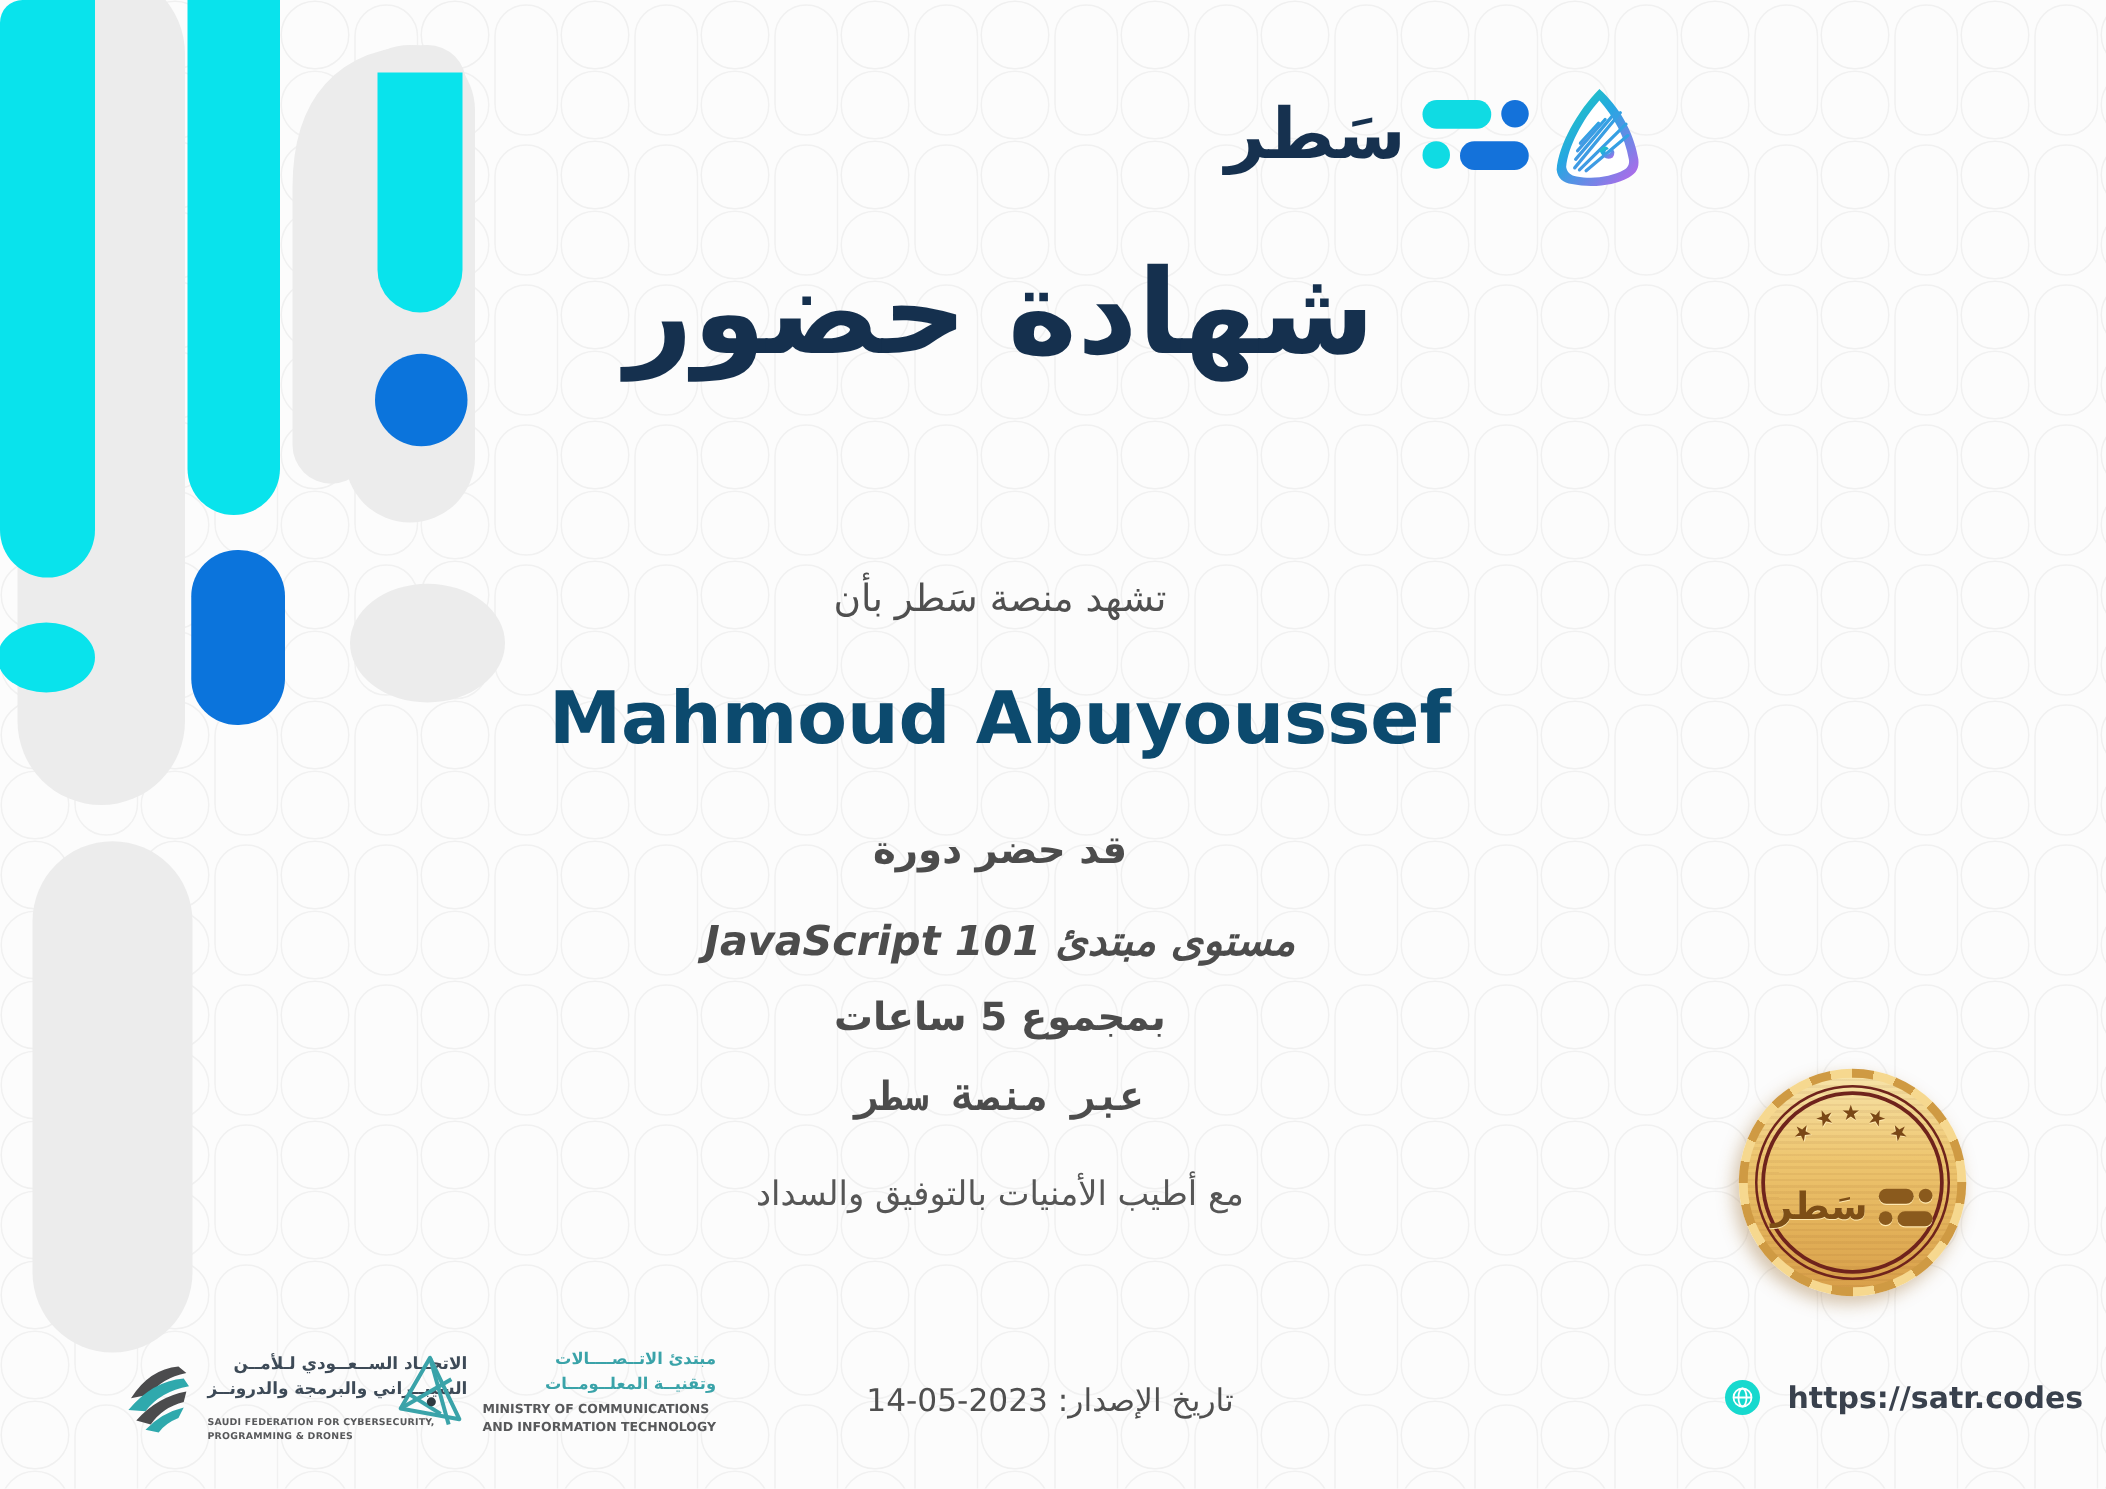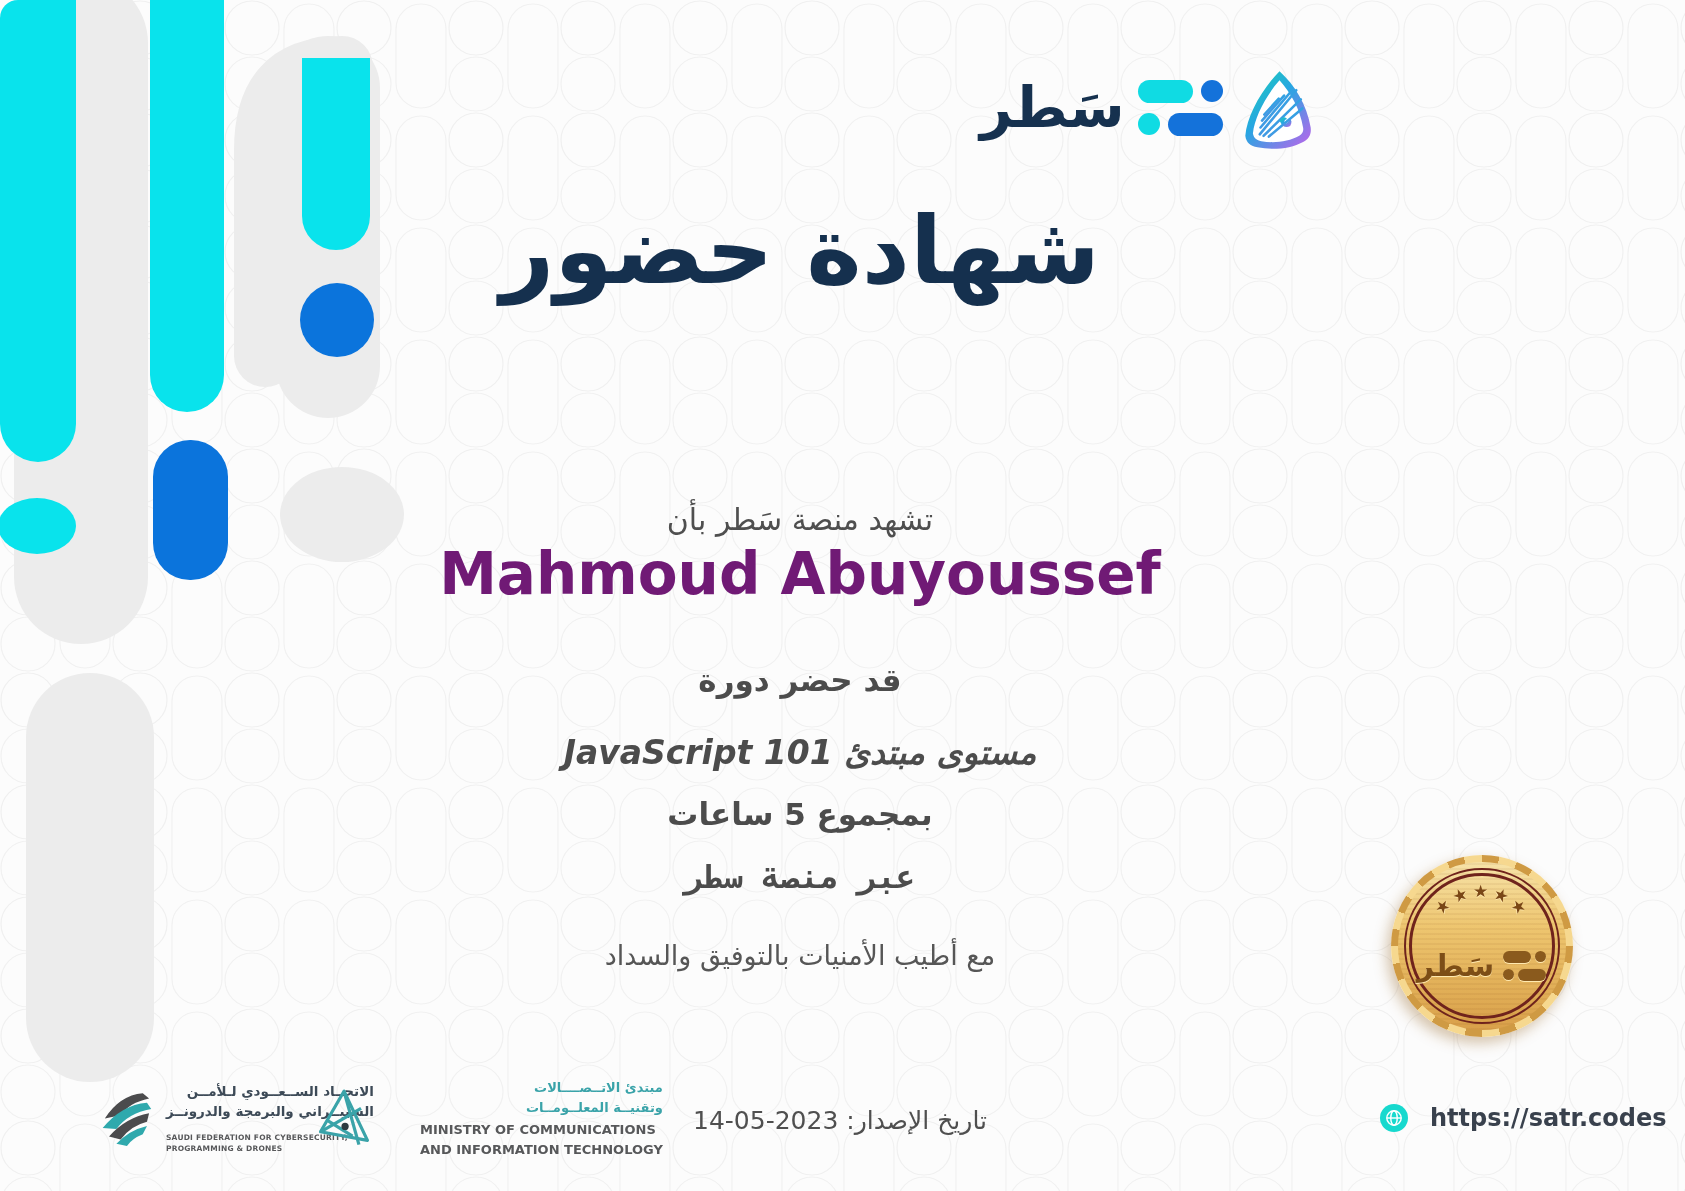--- a/index.html
+++ b/index.html
@@ -41,22 +41,22 @@
   .satr-icon .row2 { justify-content:flex-start; }
 
   .tuwaiq-logo { position:absolute; left:1240px; top:68px; display:flex; align-items:center; gap:12px; z-index:3; }
   .tuwaiq-text { width:258px; text-align:center; }
   .tuwaiq-ar { font-size:31px; font-weight:700; color:#4a4d52; line-height:1.2; }
   .tuwaiq-en { font-size:20px; font-weight:400; letter-spacing:2px; color:#45484c; line-height:1.2; }
 
   
   .main-col { position:absolute; left:420px; top:0; width:760px; text-align:center; z-index:3; }
   .cert-title   { position:absolute; left:0; width:100%; top:196px; font-size:94px; font-weight:800; color:#15304e; }
-  .cert-intro   { position:absolute; left:0; width:100%; top:462px; font-size:30px; color:#4f4f4f;margin-top:40px; }
-  .cert-name    { position:absolute; left:0; width:100%; top:540px; font-size:58px; font-weight:800; color:#701a75; }
+  .cert-intro   { position:absolute; left:0; width:100%; top:462px; font-size:30px; color:#4f4f4f; }
+  .cert-name    { position:absolute; left:0; width:100%; top:540px; font-size:58px; font-weight:800; color:#0c4a6e; }
   .cert-attended{ position:absolute; left:0; width:100%; top:662px; font-size:31px; font-weight:700; color:#4c4c4c; }
   .cert-course  { position:absolute; left:0; width:100%; top:733px; font-size:33px; font-weight:700; color:#4c4c4c;font-style:italic; }
   .cert-hours   { position:absolute; left:0; width:100%; top:796px; font-size:31px; font-weight:700; color:#4c4c4c; }
   .cert-platform{ position:absolute; left:0; width:100%; top:858px; font-size:32px; font-weight:700; color:#4c4c4c;font-family:Liberation Mono, monospace; }
   .cert-wishes  { position:absolute; left:0; width:100%; top:940px; font-size:27px; color:#565656; }
 
   
   .seal { position:absolute; left:1391px; top:855px; width:182px; height:182px; border-radius:50%;
           background:repeating-conic-gradient(#cf9a43 0deg 11deg, #f6d88f 11deg 22.5deg);
           box-shadow:-4px 6px 14px rgba(140,90,20,.35); z-index:3; }
@@ -82,21 +82,21 @@
   .sp { width:28px; height:12px; border-radius:6px; }
   .sd { width:11px; height:11px; border-radius:50%; }
 
   
   .federation { position:absolute; left:100px; top:1082px; display:flex; align-items:center; gap:10px; z-index:3; }
   .fed-text .ar { font-size:13.5px; font-weight:700; color:#3d4a57; line-height:1.45; text-align:right; direction:rtl; }
   .fed-text .en { font-size:7.5px; font-weight:700; color:#57585a; line-height:1.5; letter-spacing:.2px; }
   .fed-text .en { margin-top:11px; }
   .ministry { position:absolute; left:312px; top:1078px; display:flex; align-items:center; gap:10px; z-index:3; }
   .min-text .ar { font-size:13px; font-weight:700; color:#3aa3a9; line-height:1.5; text-align:right; direction:rtl; }
-  .min-text .en { font-size:13px; font-weight:700; color:#57585a; line-height:1.5; margin-top:3px;margin-left:34px; }
+  .min-text .en { font-size:10px; font-weight:700; color:#57585a; line-height:1.5; margin-top:3px; }
   .issue-date { position:absolute; left:590px; top:1106px; width:500px; text-align:center;
                 font-size:25px; color:#4f4f4f; direction:rtl; z-index:3; }
   .website { position:absolute; left:1380px; top:1104px; display:flex; align-items:flex-start; gap:22px; z-index:3; }
   .globe { width:28px; height:28px; border-radius:50%; background:#17d9ce; display:flex; align-items:center; justify-content:center; }
   .website-url { font-size:24px; font-weight:700; color:#39414d; }
 </style>
 </head>
 <body>
 
 <svg class="bg-pattern" width="1685" height="1191">

